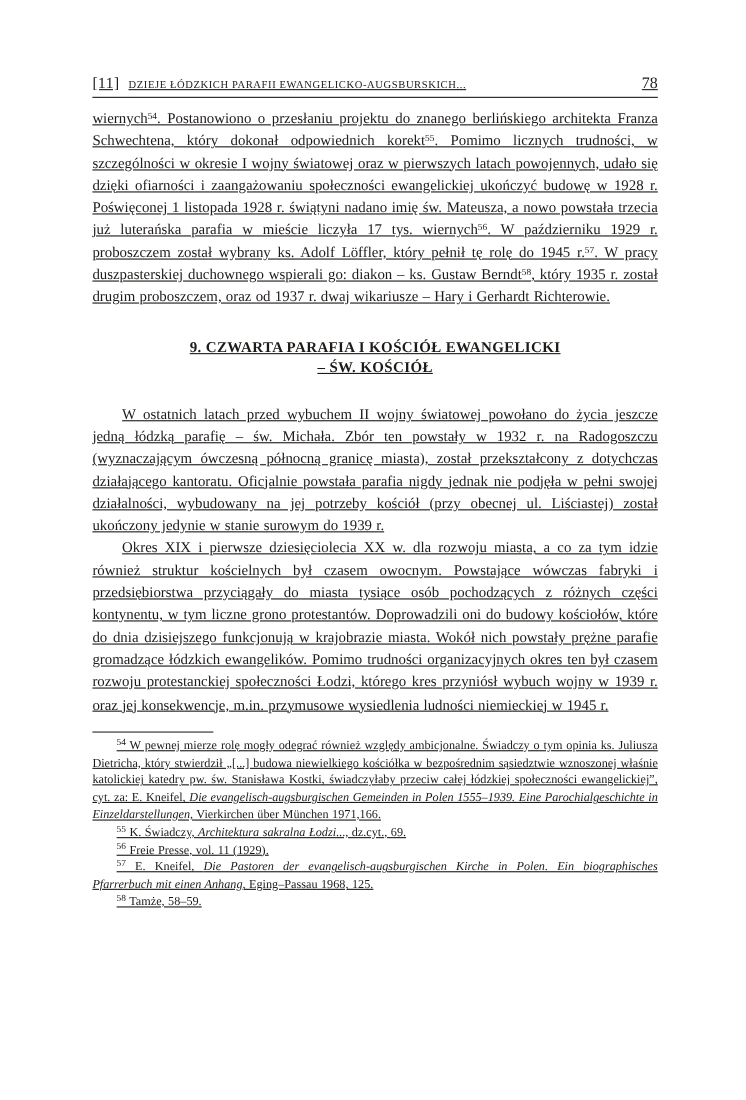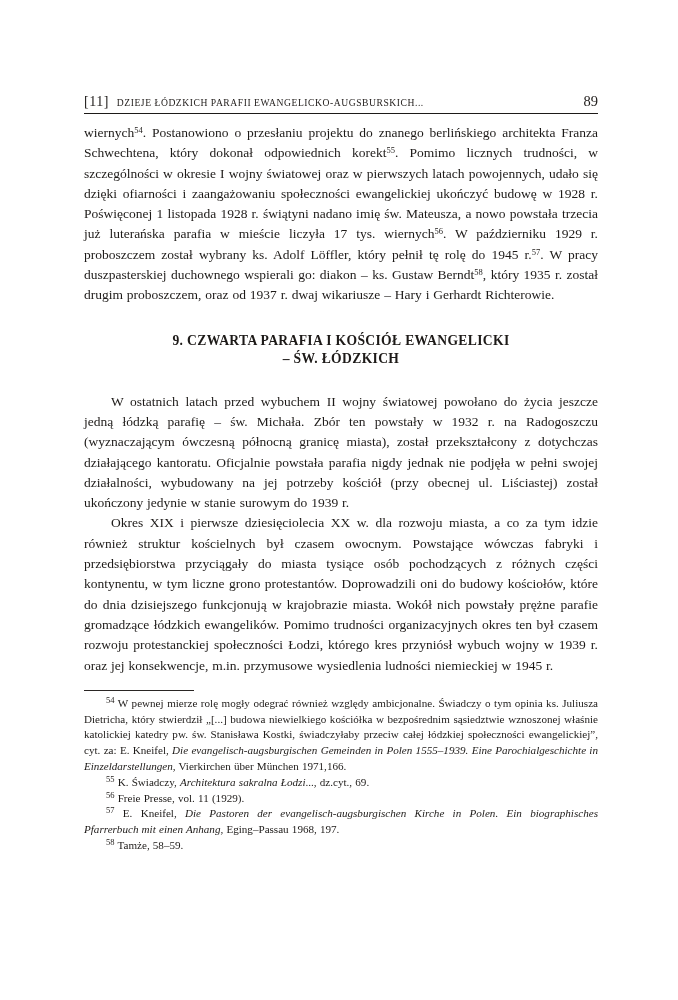--- a/index.html
+++ b/index.html
@@ -4,23 +4,24 @@
 <style>
   html, body {
     margin: 0; padding: 0;
     width: 678px; height: 1000px;
     background: #ffffff;
     overflow: hidden;
   }
   .page {
     box-sizing: border-box;
     width: 678px; height: 868px;
-    padding: 93px 80px 0 84px;
+    padding: 68px 80px 0 84px;
     font-family: "Liberation Serif", "DejaVu Serif", serif;
     color: #1d1a18;
+    text-decoration: underline;
   }
   .header-row {
     display: flex;
     align-items: baseline;
     justify-content: space-between;
   }
   .page-marker { font-size: 14px; letter-spacing: 0.5px; }
   .running-title {
     flex: 1;
     font-size: 9.6px;
@@ -74,39 +75,39 @@
   .footnote i { font-style: italic; }
 </style>
 </head>
 <body>
 
 <div class="page">
 
   <div class="header-row">
     <span class="page-marker">[11]</span>
     <span class="running-title">DZIEJE ŁÓDZKICH PARAFII EWANGELICKO-AUGSBURSKICH...</span>
-    <span class="page-number">89</span>
+    <span class="page-number">78</span>
   </div>
   <hr class="header-rule">
 
   <p class="body-par"><span>wiernych</span><sup class="fn-ref">54</sup><span>. Postanowiono o przesłaniu projektu do znanego berlińskiego architekta Franza Schwechtena, który dokonał odpowiednich korekt</span><sup class="fn-ref">55</sup><span>. Pomimo licznych trudności, w szczególności w okresie I wojny światowej oraz w pierwszych latach powojennych, udało się dzięki ofiarności i zaangażowaniu społeczności ewangelickiej ukończyć budowę w 1928 r. Poświęconej 1 listopada 1928 r. świątyni nadano imię św. Mateusza, a nowo powstała trzecia już luterańska parafia w mieście liczyła 17 tys. wiernych</span><sup class="fn-ref">56</sup><span>. W październiku 1929 r. proboszczem został wybrany ks. Adolf Löffler, który pełnił tę rolę do 1945 r.</span><sup class="fn-ref">57</sup><span>. W pracy duszpasterskiej duchownego wspierali go: diakon – ks. Gustaw Berndt</span><sup class="fn-ref">58</sup><span>, który 1935 r. został drugim proboszczem, oraz od 1937 r. dwaj wikariusze – Hary i Gerhardt Richterowie.</span></p>
 
   <h2 class="section-heading">
     <span class="h-line">9. CZWARTA PARAFIA I KOŚCIÓŁ EWANGELICKI</span>
-    <span class="h-line">– ŚW. ŁÓDZKICH</span>
+    <span class="h-line">– ŚW. KOŚCIÓŁ</span>
   </h2>
 
   <p class="body-par indented">W ostatnich latach przed wybuchem II wojny światowej powołano do życia jeszcze jedną łódzką parafię – św. Michała. Zbór ten powstały w 1932 r. na Radogoszczu (wyznaczającym ówczesną północną granicę miasta), został przekształcony z dotychczas działającego kantoratu. Oficjalnie powstała parafia nigdy jednak nie podjęła w pełni swojej działalności, wybudowany na jej potrzeby kościół (przy obecnej ul. Liściastej) został ukończony jedynie w stanie surowym do 1939 r.</p>
 
 
   <p class="body-par indented">Okres XIX i pierwsze dziesięciolecia XX w. dla rozwoju miasta, a co za tym idzie również struktur kościelnych był czasem owocnym. Powstające wówczas fabryki i przedsiębiorstwa przyciągały do miasta tysiące osób pochodzących z różnych części kontynentu, w tym liczne grono protestantów. Doprowadzili oni do budowy kościołów, które do dnia dzisiejszego funkcjonują w krajobrazie miasta. Wokół nich powstały prężne parafie gromadzące łódzkich ewangelików. Pomimo trudności organizacyjnych okres ten był czasem rozwoju protestanckiej społeczności Łodzi, którego kres przyniósł wybuch wojny w 1939 r. oraz jej konsekwencje, m.in. przymusowe wysiedlenia ludności niemieckiej w 1945 r.</p>
 
   <hr class="footnote-separator">
 
   <div class="footnotes">
     <p class="footnote"><sup class="fn-ref">54</sup><span> W pewnej mierze rolę mogły odegrać również względy ambicjonalne. Świadczy o tym opinia ks. Juliusza Dietricha, który stwierdził „[...] budowa niewielkiego kościółka w bezpośrednim sąsiedztwie wznoszonej właśnie katolickiej katedry pw. św. Stanisława Kostki, świadczyłaby przeciw całej łódzkiej społeczności ewangelickiej”, cyt. za: E. Kneifel, </span><i>Die evangelisch-augsburgischen Gemeinden in Polen 1555–1939. Eine Parochialgeschichte in Einzeldarstellungen,</i><span> Vierkirchen über München 1971,166.</span></p>
     <p class="footnote"><sup class="fn-ref">55</sup><span> K. Świadczy, </span><i>Architektura sakralna Łodzi</i><span>..., dz.cyt., 69.</span></p>
     <p class="footnote"><sup class="fn-ref">56</sup><span> Freie Presse, vol. 11 (1929).</span><i></i><span></span></p>
-    <p class="footnote"><sup class="fn-ref">57</sup><span> E. Kneifel, </span><i>Die Pastoren der evangelisch-augsburgischen Kirche in Polen. Ein biographisches Pfarrerbuch mit einen Anhang</i><span>, Eging–Passau 1968, 197.</span></p>
+    <p class="footnote"><sup class="fn-ref">57</sup><span> E. Kneifel, </span><i>Die Pastoren der evangelisch-augsburgischen Kirche in Polen. Ein biographisches Pfarrerbuch mit einen Anhang</i><span>, Eging–Passau 1968, 125.</span></p>
     <p class="footnote"><sup class="fn-ref">58</sup><span> Tamże, 58–59.</span><i></i><span></span></p>
   </div>
 
 </div>
 
 </body></html>

